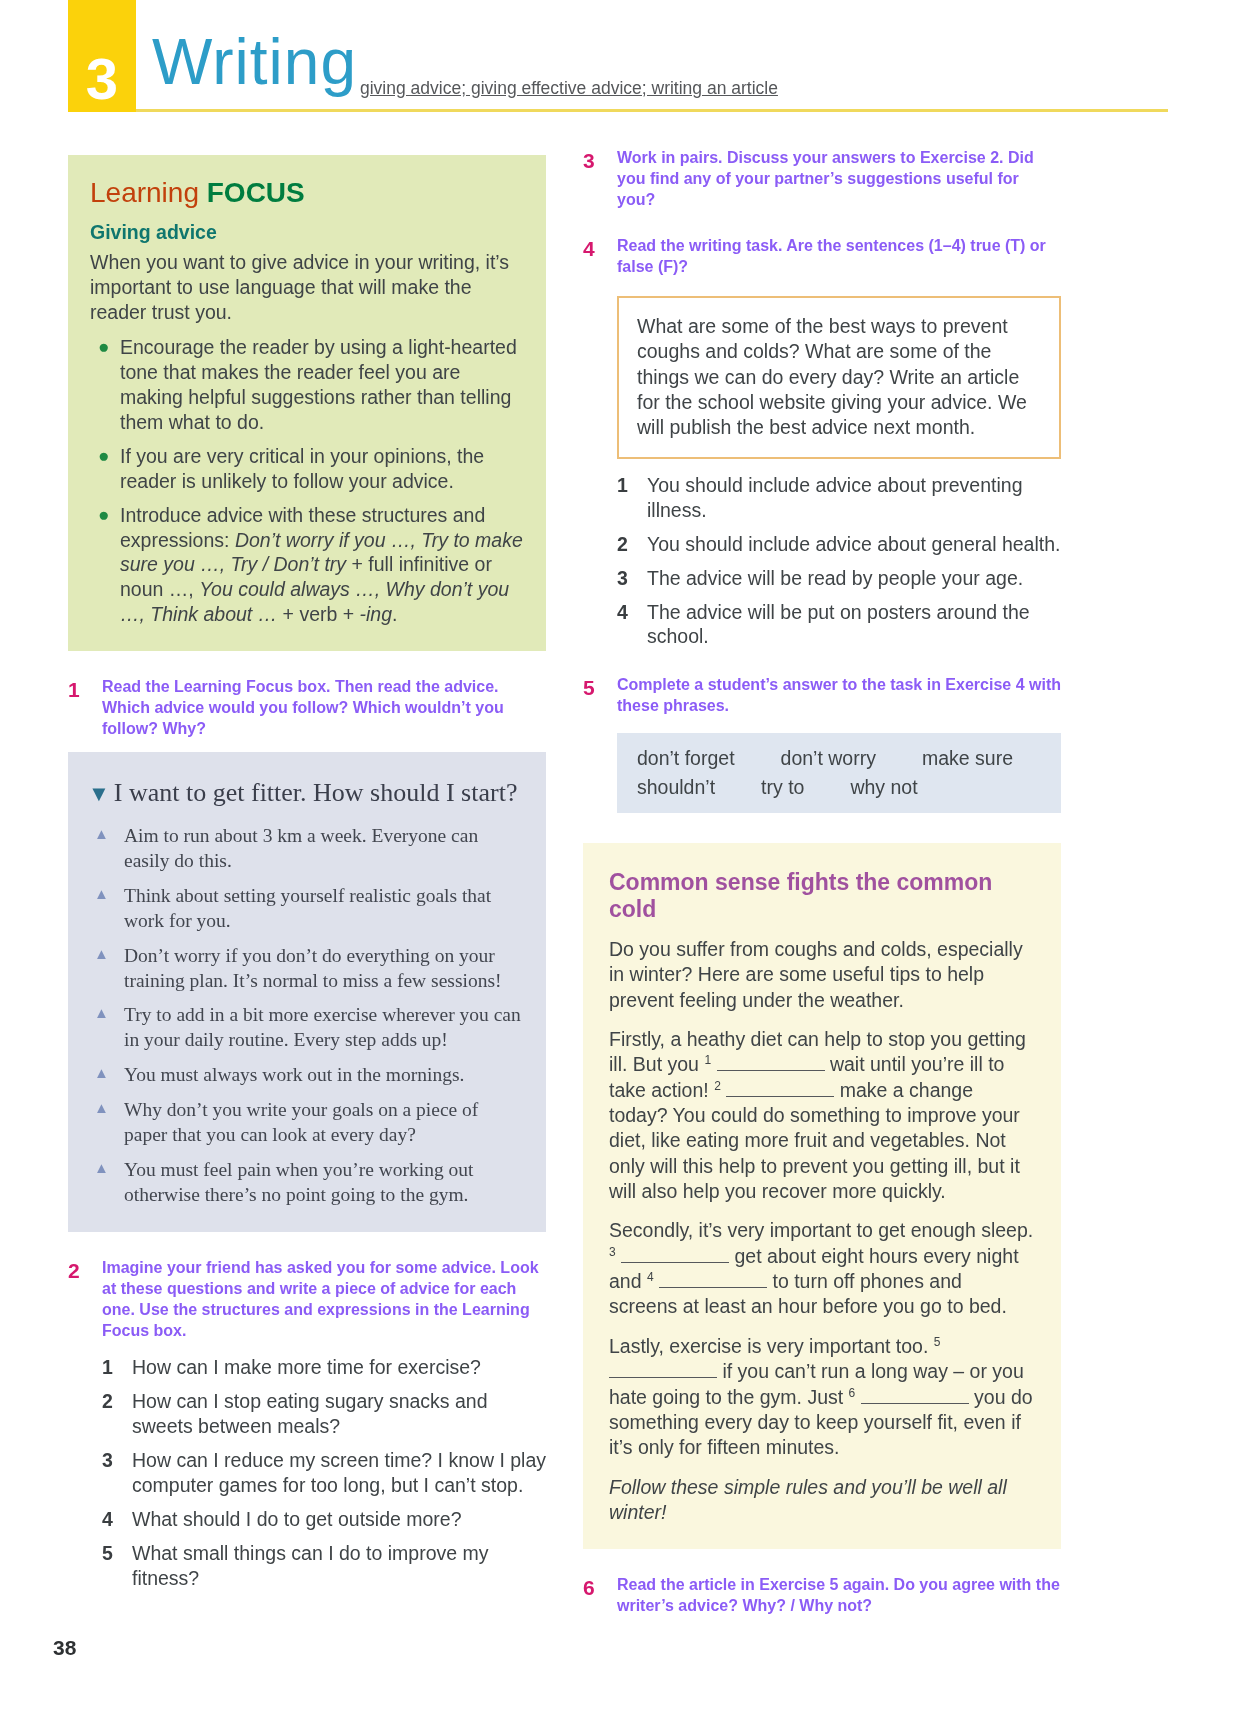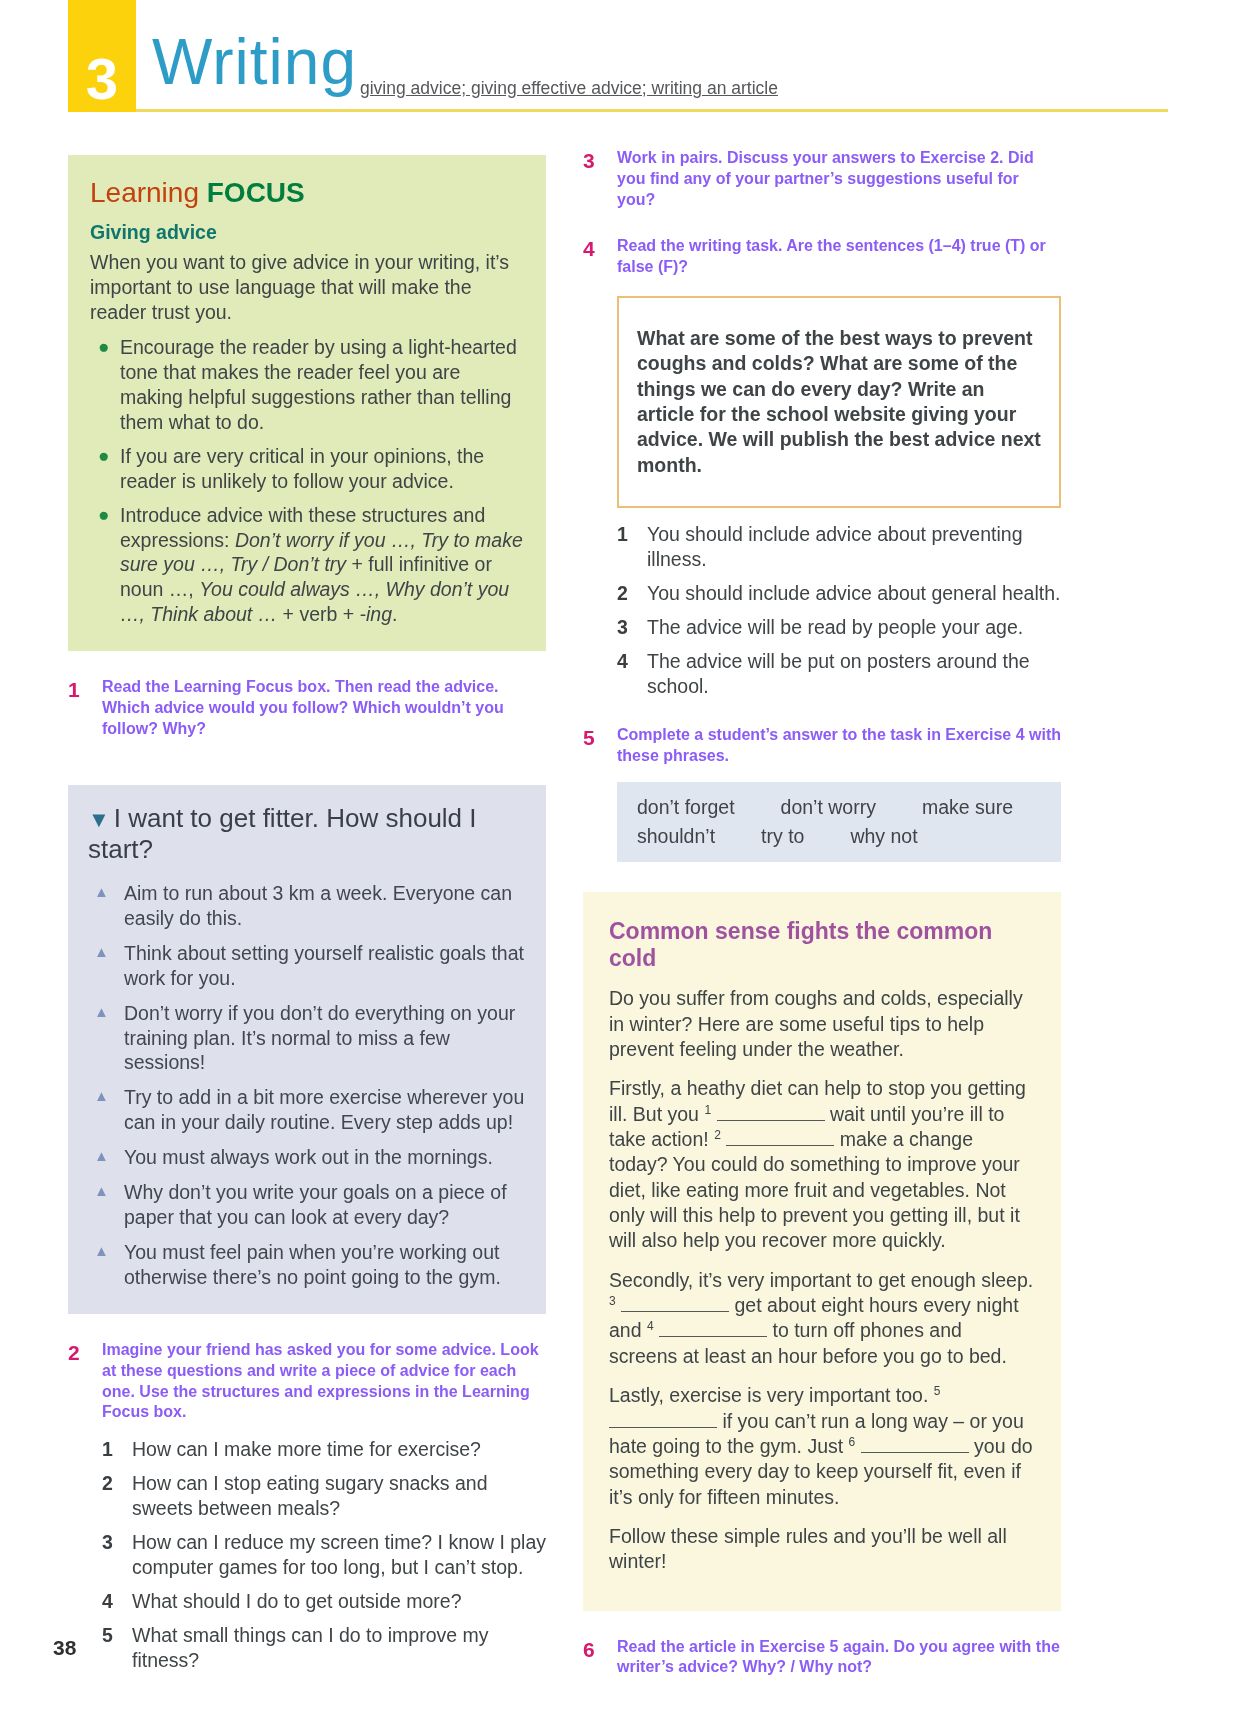--- a/index.html
+++ b/index.html
@@ -49,53 +49,53 @@
 
   
   .exercise { display:flex; margin-top:26px; }
   .ex-num { flex:0 0 34px; color:#d6186e; font-weight:bold; font-size:21px; line-height:1.25; }
   .ex-text { font-weight:bold; font-size:16px; line-height:1.3; color:#8b5cf6; }
   .sublist { margin-top:14px; }
   .subq { display:flex; margin:0 0 9px 34px; font-size:19.5px; line-height:1.28; }
   .subq .qn { flex:0 0 30px; font-weight:bold; color:#3a3e41; }
 
   
-  .advice-box { background:#dee1eb; padding:18px 20px 24px 20px; margin-top:45px; }
+  .advice-box { background:#dee1eb; padding:26px 20px 24px 20px; margin-top:12px;font-family:Liberation Serif, serif; }
   .advice-title { font-size:26px; color:#3a3e4b; margin-bottom:16px; }
   .advice-title .tri { color:#2b6f8c; font-size:22px; margin-right:4px; }
   .advice-items { list-style:none; }
   .advice-items li {
     position:relative; padding-left:36px; font-size:19.5px; line-height:1.28;
     margin-bottom:10px; color:#42464f;
   }
   .advice-items li:last-child { margin-bottom:0; }
   .advice-items li .tri {
     position:absolute; left:6px; top:1px; color:#8092be; font-size:15px;
   }
 
   
   .task-box {
     border:2px solid #edbe77; background:#ffffff; margin:18px 0 0 34px;
-    padding:28px 18px; font-size:19.5px; line-height:1.3;font-weight:bold;
+    padding:16px 18px; font-size:19.5px; line-height:1.3;
   }
 
   
   .phrase-box {
     background:#dfe6f0; margin:16px 0 0 34px; padding:14px 20px; font-size:19.5px;
   }
   .phrase-row { display:flex; margin-bottom:6px; }
   .phrase-row:last-child { margin-bottom:0; }
   .phrase-row span { margin-right:46px; }
   .phrase-row span:last-child { margin-right:0; }
 
   
   .article-box { background:#faf7de; margin-top:30px; padding:26px 26px 24px 26px; }
   .article-title { color:#a0519f; font-weight:bold; font-size:23px; margin-bottom:14px; }
   .article-box p { font-size:19.5px; line-height:1.3; margin-bottom:14px; }
-  .article-box p:last-child { margin-bottom:12px; }
+  .article-box p:last-child { margin-bottom:0;font-style:italic; }
   .blank {
     display:inline-block; width:108px; height:15px;
     border-bottom:1.6px solid #55585b; vertical-align:baseline;
   }
   sup { font-size:12px; }
 
   
   .page-num { position:absolute; left:53px; top:1636px; font-size:21px; font-weight:bold; color:#2e3133; }
   i { font-style:italic; }
 </style>

